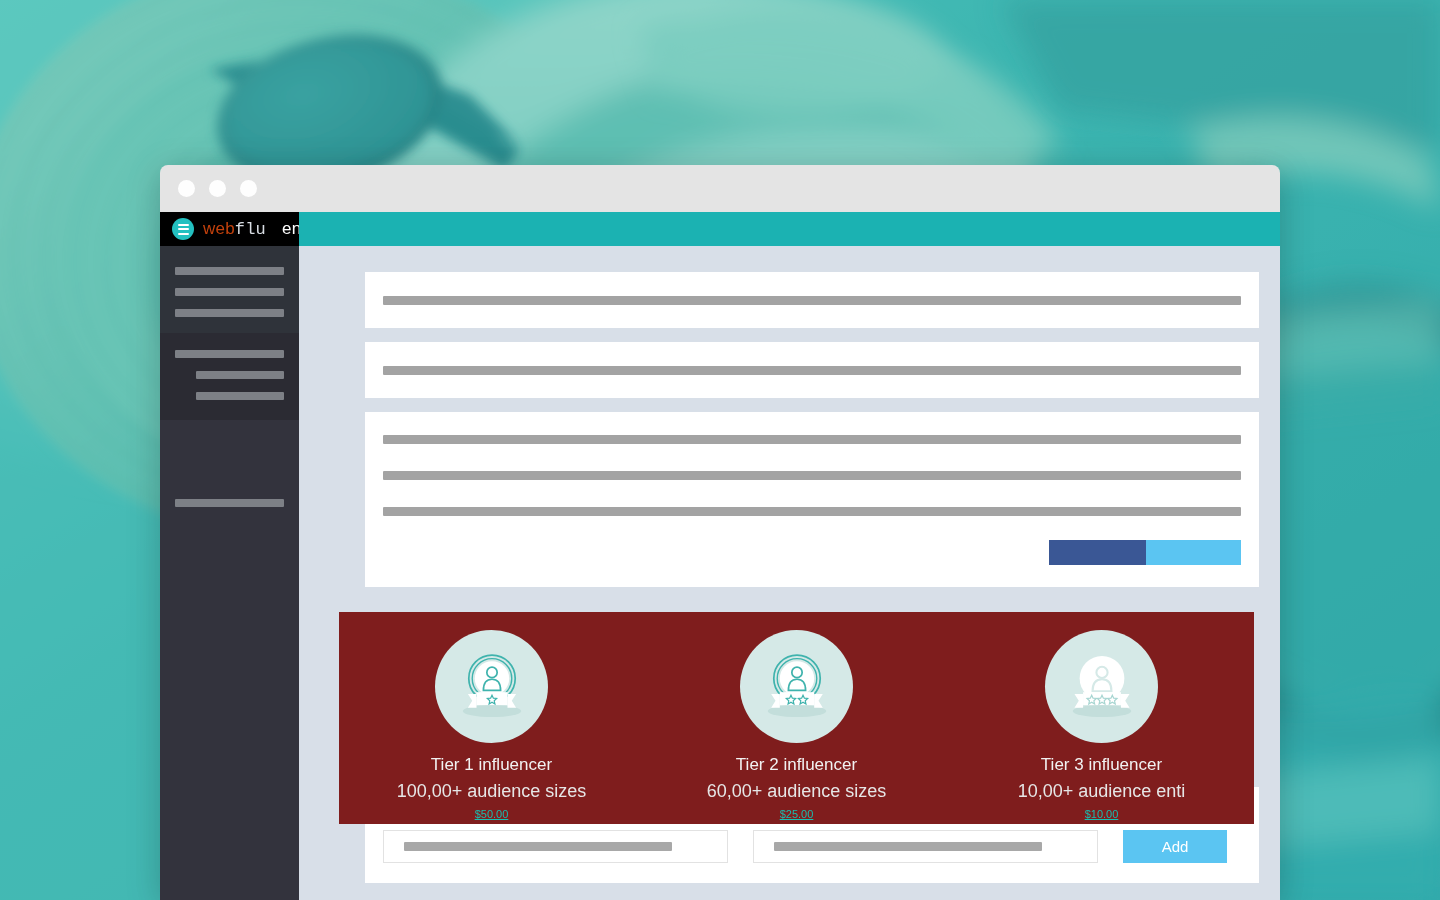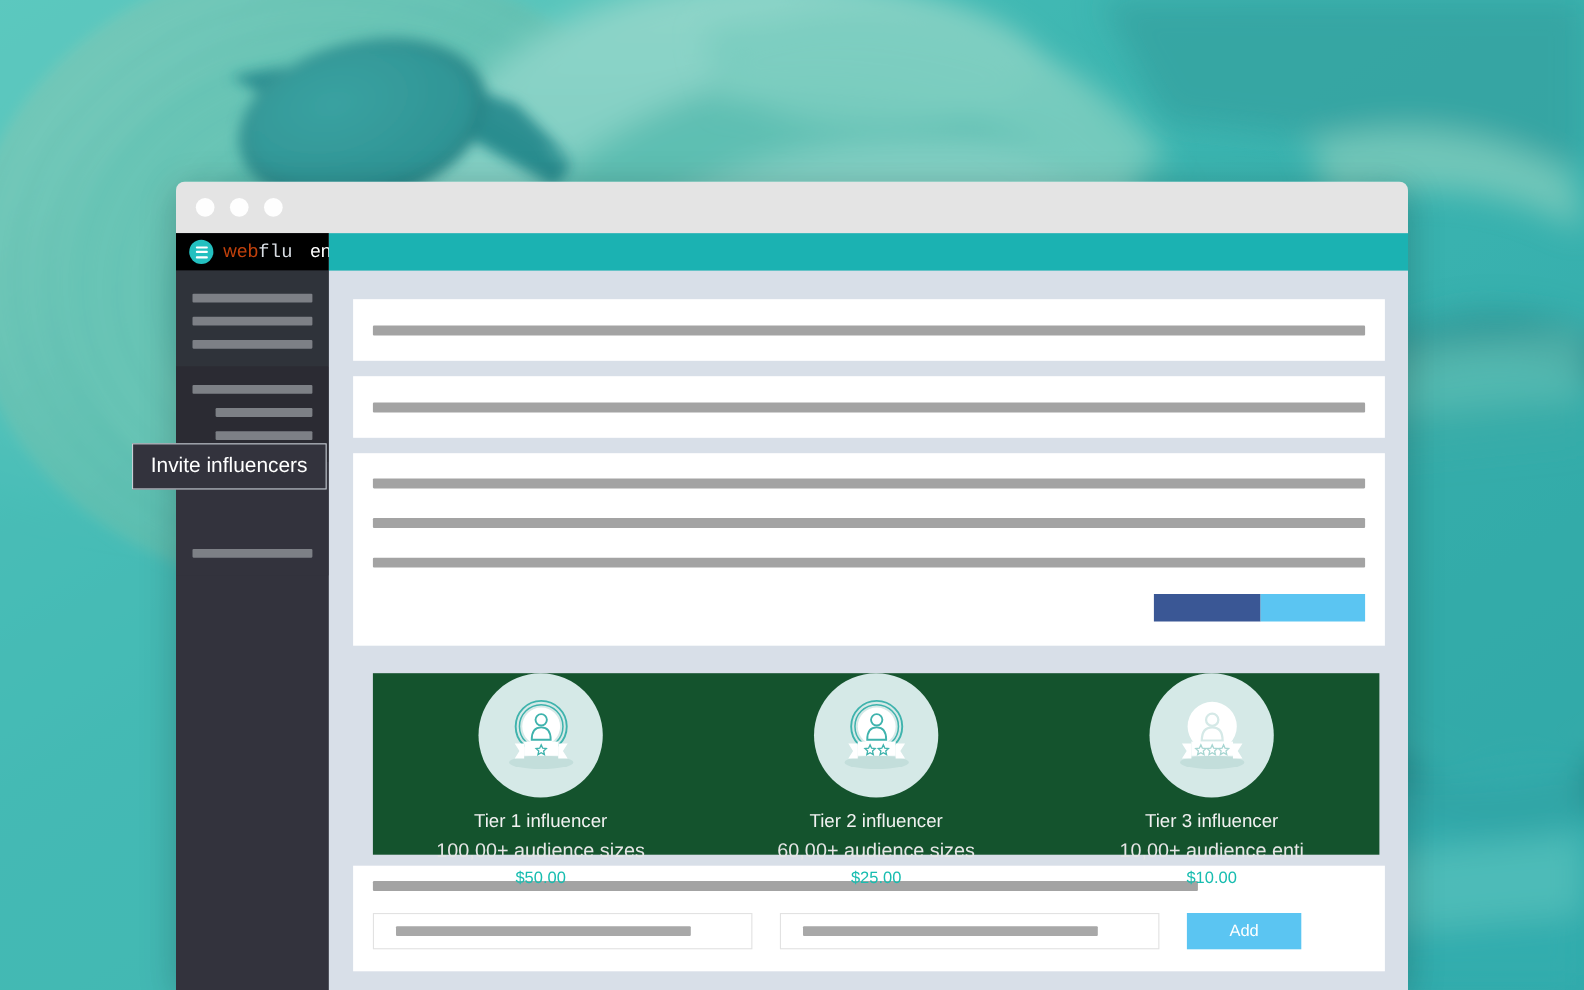--- a/index.html
+++ b/index.html
@@ -129,20 +129,21 @@
     position: relative;
     background: #d8dfe8;
   }
   .topbar {
     height: 34px;
     background: #1bb2b2;
   }
   .content {
     position: relative;
     padding: 26px 21px 0 22px;
+    margin-left: 44px;
   }
 
   .card {
     background: #ffffff;
     margin-bottom: 14px;
     padding: 24px 18px;
     box-sizing: border-box;
   }
   .line {
     height: 9px;
@@ -166,26 +167,27 @@
     background: #5bc5f2;
     border: none;
   }
 
   
   .tier-panel {
     position: absolute;
     left: 179px;
     top: 400px;
     width: 915px;
-    height: 165px;
-    background: #14532d;
+    height: 212px;
+    background: #7f1d1d;
     display: flex;
     align-items: flex-start;
     justify-content: space-around;
     box-sizing: border-box;
+    padding-top: 18px;
     z-index: 5;
   }
   .tier {
     width: 230px;
     text-align: center;
   }
   .badge {
     width: 113px; height: 113px;
     border-radius: 50%;
     background: #d5e9e7;
@@ -201,22 +203,23 @@
     font-weight: 400;
     line-height: 1.2;
   }
   .tier-sub {
     color: #e6e6e6;
     font-size: 18px;
     margin-top: 6px;
   }
   .tier-price {
     color: #18bdb0;
-    font-size: 15px;
+    font-size: 11px;
     margin-top: 6px;
+    text-decoration: underline;
   }
 
   
   .form-card {
     background: #ffffff;
     padding: 14px 18px 20px 18px;
     box-sizing: border-box;
   }
   .form-card .line { width: 750px; }
   .form-row {
@@ -529,15 +532,14 @@
           <div class="tier-title">Tier 3 influencer</div>
           <div class="tier-sub">10,00+ audience enti</div>
           <div class="tier-price">$10.00</div>
         </div>
 
       </div>
 
     </div>
   </div>
 
-  <div class="tooltip">Invite influencers</div>
 
 </div>
 
 </body></html>

